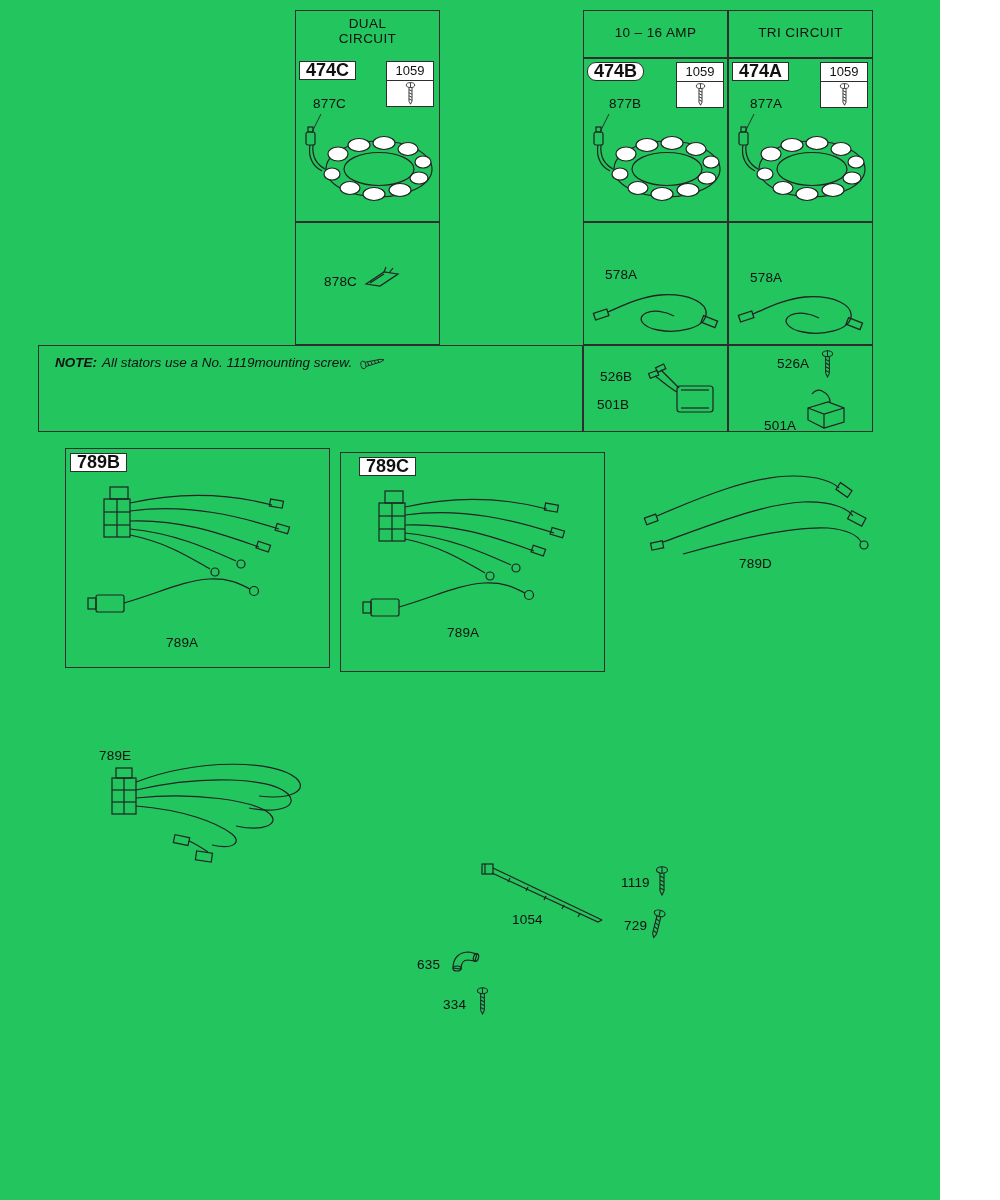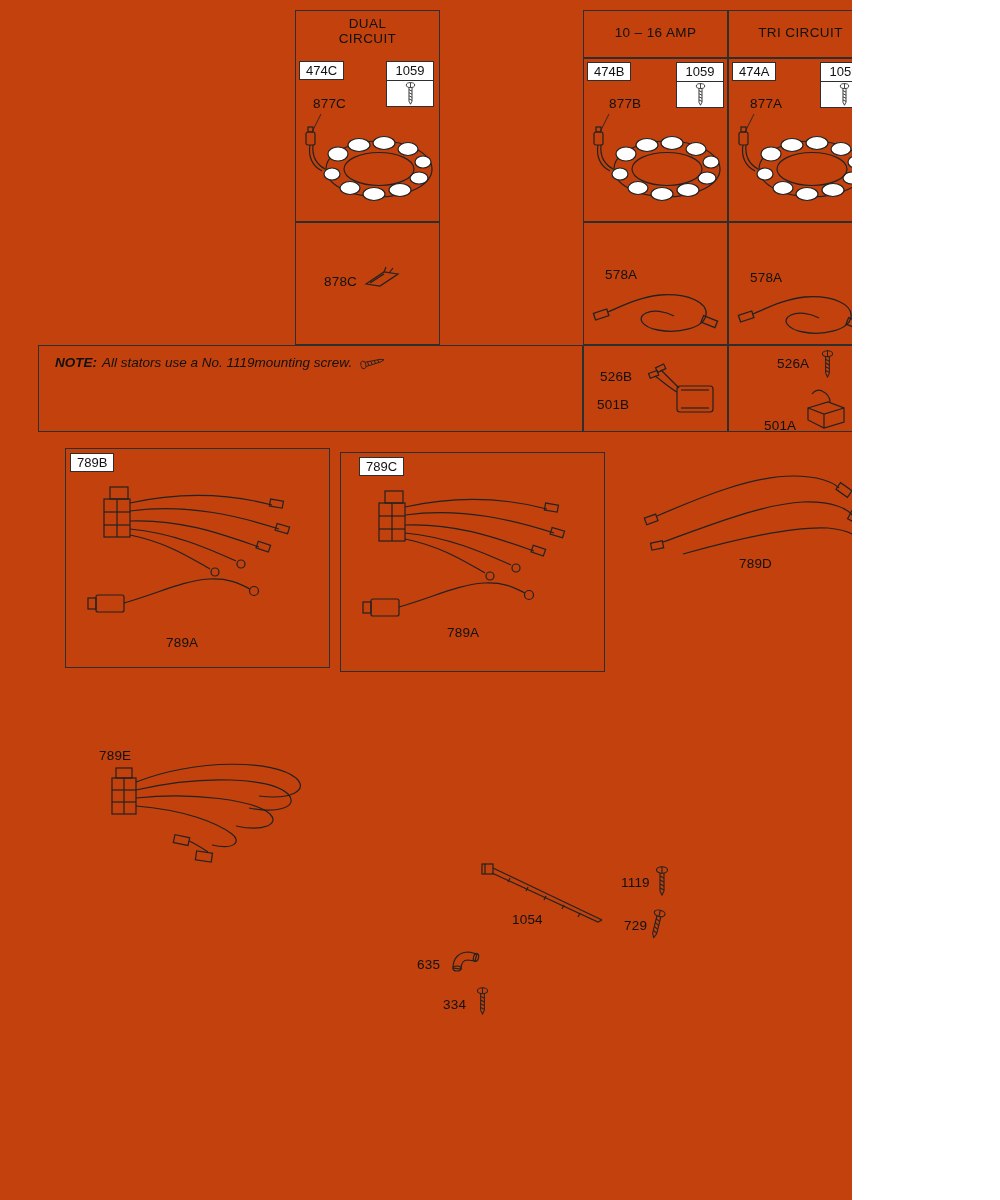--- a/index.html
+++ b/index.html
@@ -1,23 +1,23 @@
 <!DOCTYPE html>
 <html><head>
 <meta charset="utf-8">
 <style>
   * { margin:0; padding:0; box-sizing:border-box; }
   body { background:#fff; }
-  .sheet { position:relative; width:852px; height:1200px; background:#c2410c;
+  .sheet { position:relative; width:940px; height:1200px; background:#22c55e;
            font-family:"Liberation Sans", sans-serif; color:#111; overflow:hidden; }
   .box { position:absolute; border:1.2px solid #2e2e2e; background:transparent; }
   .lbl { position:absolute; font-size:13.5px; white-space:nowrap; letter-spacing:0.2px; }
   .title { position:absolute; font-size:13.5px; text-align:center; line-height:15px; letter-spacing:0.4px; }
-  .reflbl { position:absolute; border:1.2px solid #2e2e2e; font-size:13px; line-height:17px;
-            padding:0 6px; background:#fff; white-space:nowrap; }
+  .reflbl { position:absolute; border:1.2px solid #2e2e2e; font-size:18px; line-height:17px;
+            padding:0 6px; background:#fff; white-space:nowrap;font-weight:bold; }
   .screwunit { position:absolute; width:48px; border:1.2px solid #2e2e2e; background:#fff; text-align:center; }
   .screwunit .pn { font-size:13px; line-height:18px; border-bottom:1.2px solid #2e2e2e; }
   .screwunit .ic { height:25px; display:flex; align-items:center; justify-content:center; }
   svg.drawing { position:absolute; overflow:visible; }
   .note1 { position:absolute; left:55px; top:355px; display:flex; align-items:center;
            font-size:13.5px; font-style:italic; }
   .note1 .note-label { font-weight:bold; margin-right:5px; }
   .note1 .screw-inline { margin-left:8px; transform:rotate(-14deg); }
   .note2 { position:absolute; left:62px; top:377px; width:515px; font-size:13.5px; font-style:italic;
            line-height:18px; padding-left:52px; text-indent:-52px; }
@@ -123,21 +123,21 @@
       <path d="M22,10 L24,5 M27,11 L31,6"></path>
       <line x1="8" y1="21" x2="22" y2="12"></line>
     </g>
   </svg>
 
   <div class="box" style="left:583px; top:10px; width:145px; height:48px;"></div>
   <div class="box" style="left:583px; top:58px; width:145px; height:164px;"></div>
   <div class="box" style="left:583px; top:222px; width:145px; height:123px;"></div>
   <div class="box" style="left:583px; top:345px; width:145px; height:87px;"></div>
   <div class="title" style="left:583px; top:25px; width:145px;">10 – 16 AMP</div>
-  <div class="reflbl" style="left:587px; top:62px;">474B</div>
+  <div class="reflbl" style="left:587px; top:62px;border-radius:9px;">474B</div>
   <div class="screwunit" style="left:676px; top:62px;">
     <div class="pn">1059</div>
     <div class="ic">
         <svg width="11" height="23" viewBox="0 0 14 30">
           <use href="#sym-screw"></use>
         </svg>
       </div>
   </div>
   <div class="lbl" style="left:609px; top:96px;">877B</div>
   <svg class="drawing" style="left:588px; top:112px;" width="135" height="100">

